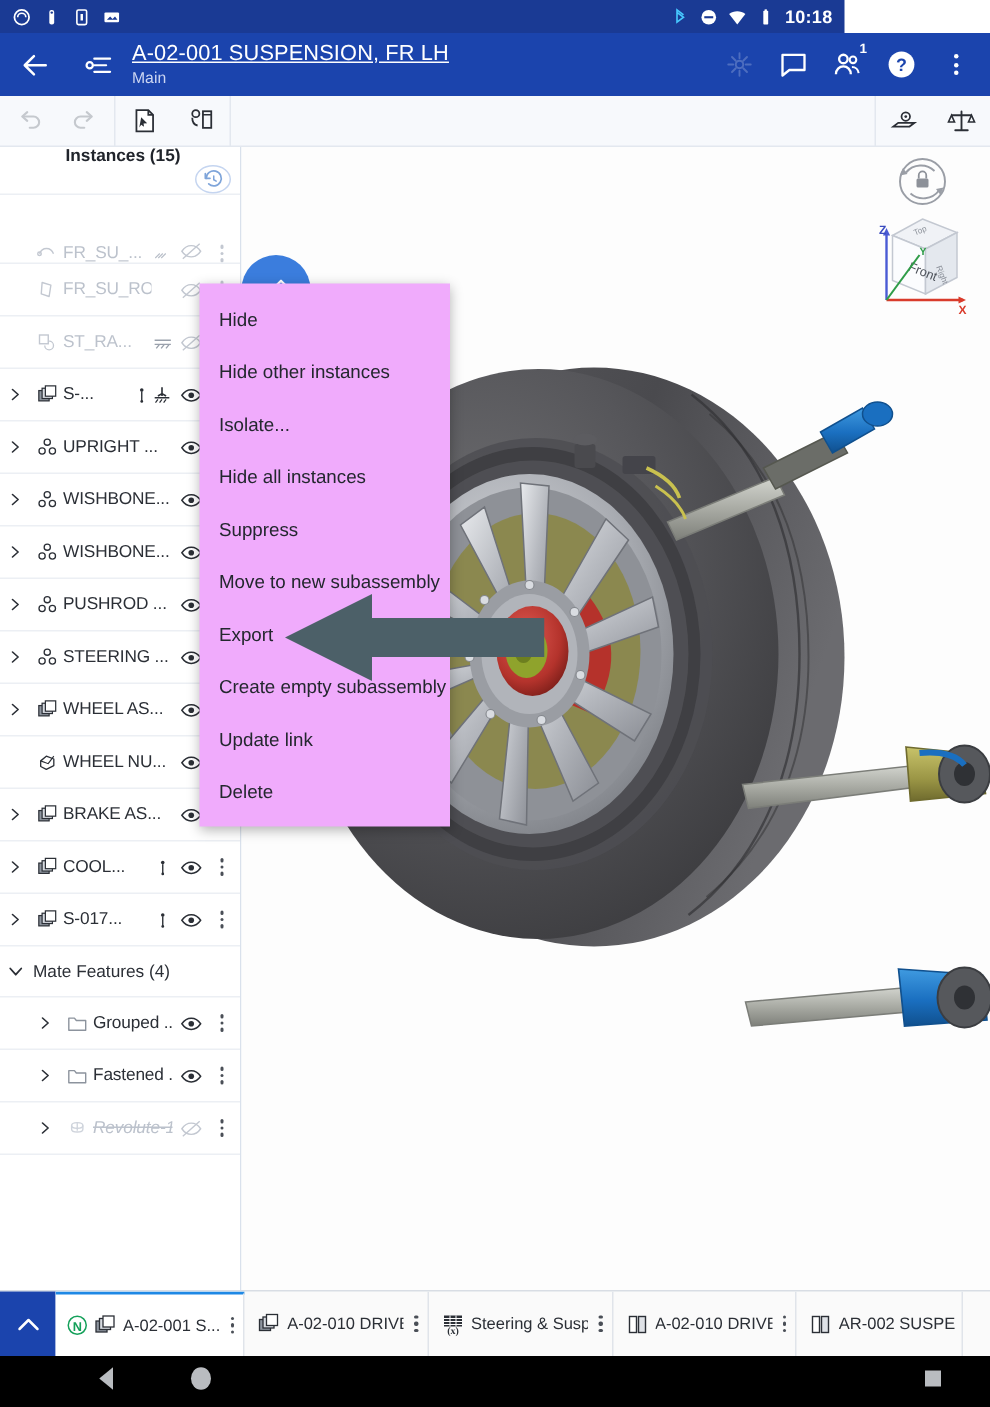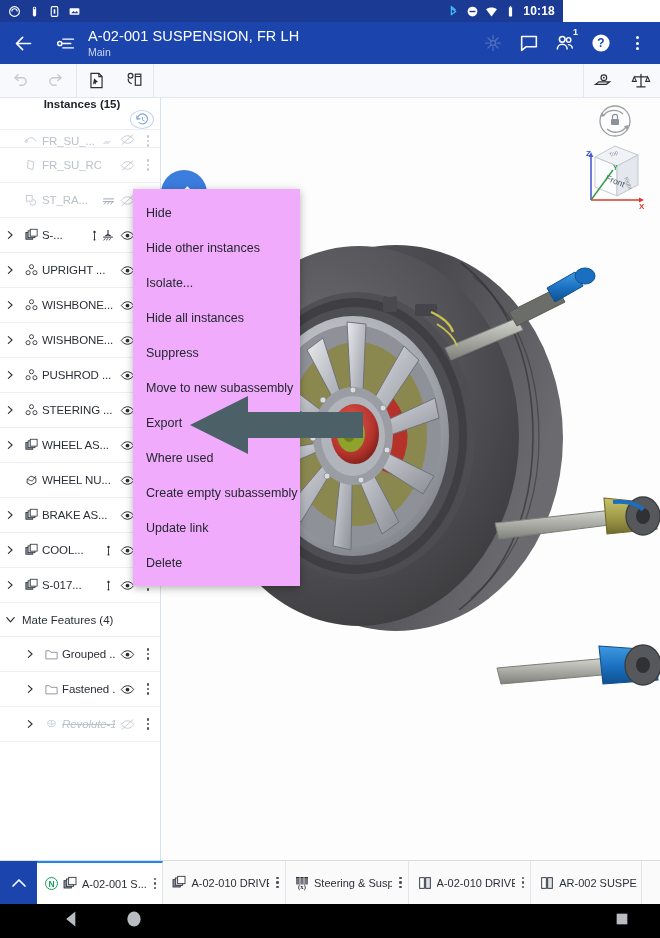--- a/index.html
+++ b/index.html
@@ -23,21 +23,21 @@
   .sb-ico { width: 13px; height: 13px; display: block; }
 
   
   .appbar {
     position: absolute; top: 22px; left: 0; width: 660px; height: 42px;
     background: #1b44ad; display: flex; align-items: center; color: #fff;
   }
   .ab-back { width: 46px; display: flex; justify-content: center; align-items: center; }
   .ab-tree { width: 38px; display: flex; justify-content: center; align-items: center; }
   .ab-titles { display: flex; flex-direction: column; justify-content: center; margin-left: 4px; flex: 1; }
-  .ab-title { font-size: 14.5px; font-weight: 500; letter-spacing: .1px; line-height: 16px; }
+  .ab-title { font-size: 14.5px; font-weight: 500; letter-spacing: .1px; line-height: 16px; text-decoration: underline; }
   .ab-sub { font-size: 10.5px; color: #ccd6f2; line-height: 14px; margin-top: 1px; }
   .ab-actions { display: flex; align-items: center; gap: 2px; padding-right: 6px; }
   .ab-btn { width: 34px; height: 42px; display: flex; align-items: center; justify-content: center; position: relative; }
   .ab-btn.disabled { opacity: .22; }
   .ab-badge {
     position: absolute; top: 5px; right: 4px; font-size: 9px; color: #fff; font-weight: bold;
   }
   .kebab-dots { display: flex; flex-direction: column; gap: 2.5px; align-items: center; }
   .kebab-dots i { width: 3px; height: 3px; border-radius: 50%; background: #fff; display: block; }
 
@@ -66,21 +66,21 @@
     margin-left: auto; width: 24px; height: 24px; border-radius: 50%;
     border: 1px solid #c5d5f0; display: flex; align-items: center; justify-content: center;
   }
   .tree { }
   .row {
     height: 35px; display: flex; align-items: center;
     border-bottom: 1px solid #eceff4; padding-right: 3px;
     font-size: 11.5px; color: #2b2f36;
   }
   .row.hidden-item { color: #bcc2cc; }
-  .row.clipped { height: 18px; overflow: hidden; align-items: flex-end; }
+  .row.clipped { height: 18px; overflow: hidden; align-items: flex-end; margin-top: 28px; }
   .r-caret { width: 20px; display: flex; justify-content: center; align-items: center; flex: 0 0 20px; }
   .r-indent { flex: 0 0 20px; }
   .r-icon { width: 22px; display: flex; justify-content: center; align-items: center; flex: 0 0 22px; }
   .r-label { flex: 1 1 auto; white-space: nowrap; overflow: hidden; text-overflow: clip; letter-spacing: -.1px; }
   .r-label.strike { text-decoration: line-through; font-style: italic; }
   .r-mini { flex: 0 0 14px; display: flex; justify-content: center; align-items: center; }
   .r-eye { flex: 0 0 24px; display: flex; justify-content: center; align-items: center; }
   .r-kebab { flex: 0 0 18px; display: flex; justify-content: center; align-items: center; }
   .kd { display: flex; flex-direction: column; gap: 2px; align-items: center; }
   .kd i { width: 2.6px; height: 2.6px; border-radius: 50%; background: #4a4f57; display: block; }
@@ -934,21 +934,20 @@
   </div>
 
   <div class="ctxmenu">
     <div class="ctx-item">Hide</div>
     <div class="ctx-item">Hide other instances</div>
     <div class="ctx-item">Isolate...</div>
     <div class="ctx-item">Hide all instances</div>
     <div class="ctx-item">Suppress</div>
     <div class="ctx-item">Move to new subassembly</div>
     <div class="ctx-item">Export</div>
-    <div class="ctx-item">Where used</div>
     <div class="ctx-item">Create empty subassembly</div>
     <div class="ctx-item">Update link</div>
     <div class="ctx-item">Delete</div>
   </div>
 
   <div class="bigarrow">
     <svg width="175" height="60" viewBox="0 0 175 60">
       <path d="M175 17 L60 17 L60 1 L2 30 L60 59 L60 43 L175 43 Z" fill="#4c6068"></path>
     </svg>
   </div>

